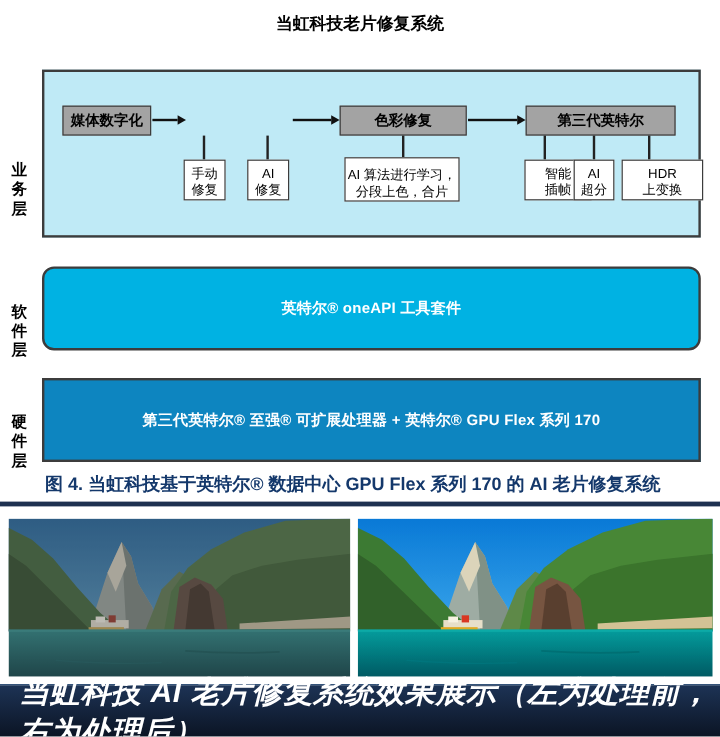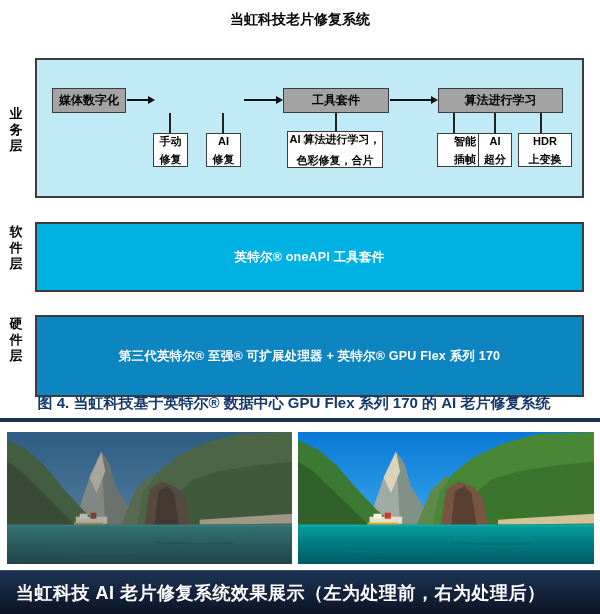--- a/index.html
+++ b/index.html
@@ -7,45 +7,45 @@
     position:relative;width:600px;height:614px;background:#ffffff;overflow:hidden;
     font-family:"Liberation Sans","DejaVu Sans",sans-serif;color:#111;
   }
   .title{
     position:absolute;left:0;top:11px;width:600px;text-align:center;
     font-size:14px;font-weight:bold;color:#000;margin:0;
   }
   
   .layer-label{
     position:absolute;left:8px;width:16px;font-size:13px;font-weight:bold;color:#000;
-    line-height:16px;word-break:break-all;text-align:center;
+    line-height:16px;word-break:break-all;text-align:center;margin-top:28px;
   }
   
   .layer-box{
     position:absolute;left:35px;width:549px;border:2px solid var(--box-border,#3c3c3c);
     box-sizing:border-box;
   }
   .layer-business{top:58px;height:140px;background:var(--business-layer-fill,#bfeaf6);}
   .layer-software{top:222px;height:70px;background:var(--software-layer-fill,#00b2e3);
-    display:flex;flex-direction:column;justify-content:center;align-items:center;gap:7px;}
-  .layer-hardware{top:315px;height:82px;background:var(--hardware-layer-fill,#0d85c0);
+    display:flex;flex-direction:column;justify-content:center;align-items:center;gap:7px;border-radius:10px;}
+  .layer-hardware{top:315px;height:70px;background:var(--hardware-layer-fill,#0d85c0);
     display:flex;justify-content:center;align-items:center;}
   .layer-software div,.layer-hardware div{
     color:#fff;font-size:12.5px;font-weight:bold;letter-spacing:.2px;
   }
   
   .flow-box{
     position:absolute;height:25px;background:#a3a3a3;border:1.5px solid var(--box-border,#3c3c3c);
     box-sizing:border-box;display:flex;align-items:center;justify-content:center;
     font-size:12px;font-weight:bold;color:#000;
   }
   .sub-box{
     position:absolute;background:#fff;border:1.5px solid var(--box-border,#3c3c3c);
-    box-sizing:border-box;display:flex;flex-direction:column;align-items:center;justify-content:space-between;
-    font-size:11px;font-weight:bold;color:#000;line-height:14px;text-align:center;
+    box-sizing:border-box;display:flex;flex-direction:column;align-items:center;justify-content:flex-end;
+    font-size:11px;font-weight:normal;color:#000;line-height:14px;text-align:center;
   }
   .sub-box span{display:block;white-space:nowrap;}
   
   .arrow{position:absolute;height:2px;background:#111;top:99px;}
   .arrow::after{
     content:"";position:absolute;right:-7px;top:-3px;width:0;height:0;
     border-left:7px solid #111;border-top:4px solid transparent;border-bottom:4px solid transparent;
   }
   .vline{position:absolute;width:2px;background:#222;}
   
@@ -57,41 +57,41 @@
   
   .photo{position:absolute;top:432px;height:132px;overflow:hidden;}
   .photo svg{display:block;width:100%;height:100%;}
   .photo-before{left:7px;width:285px;filter:saturate(.7) brightness(.84) contrast(.93);}
   .photo-after{left:298px;width:296px;filter:saturate(1.25) brightness(1.06);}
   
   .footer{
     position:absolute;left:0;top:570px;width:600px;height:44px;box-sizing:border-box;
     background:linear-gradient(180deg,var(--footer-bg-top,#1d3355) 0%,var(--footer-bg-bottom,#0b1424) 100%);
     border-top:1px solid #35547a;
-    color:var(--footer-text,#fff);font-size:18px;font-weight:bold;
-    display:flex;align-items:center;padding-left:16px;letter-spacing:.5px;
+    color:var(--footer-text,#fff);font-size:25px;font-weight:bold;
+    display:flex;align-items:center;padding-left:16px;letter-spacing:.5px;font-style:italic;
   }
   .defs-holder{position:absolute;width:0;height:0;overflow:hidden;}
 </style>
 </head>
 <body>
 
 <div class="page">
 
   <h1 class="title">当虹科技老片修复系统</h1>
 
   <div class="layer-label" style="top:106px">业务层</div>
   <div class="layer-label" style="top:224px">软件层</div>
   <div class="layer-label" style="top:316px">硬件层</div>
 
   <div class="layer-box layer-business"></div>
 
   <div class="flow-box" style="left:52px;top:88px;width:74px">媒体数字化</div>
-  <div class="flow-box" style="left:283px;top:88px;width:106px">工具套件</div>
-  <div class="flow-box" style="left:438px;top:88px;width:125px">算法进行学习</div>
+  <div class="flow-box" style="left:283px;top:88px;width:106px">色彩修复</div>
+  <div class="flow-box" style="left:438px;top:88px;width:125px">第三代英特尔</div>
 
   <div class="arrow" style="left:127px;width:21px"></div>
   <div class="arrow" style="left:244px;width:32px"></div>
   <div class="arrow" style="left:390px;width:41px"></div>
 
   <div class="vline" style="left:169px;top:113px;height:20px"></div>
   <div class="vline" style="left:222px;top:113px;height:20px"></div>
   <div class="vline" style="left:335px;top:113px;height:18px"></div>
   <div class="vline" style="left:453px;top:113px;height:20px"></div>
   <div class="vline" style="left:494px;top:113px;height:20px"></div>
@@ -100,31 +100,31 @@
   <div class="sub-box" style="left:153px;top:133px;width:35px;height:34px">
     <span>手动</span>
     <span>修复</span>
   </div>
   <div class="sub-box" style="left:206px;top:133px;width:35px;height:34px">
     <span>AI</span>
     <span>修复</span>
   </div>
   <div class="sub-box" style="left:287px;top:131px;width:96px;height:37px">
     <span>AI 算法进行学习，</span>
-    <span>色彩修复，合片</span>
+    <span>分段上色，合片</span>
   </div>
   <div class="sub-box" style="left:437px;top:133px;width:56px;height:34px">
     <span>智能</span>
     <span>插帧</span>
   </div>
   <div class="sub-box" style="left:478px;top:133px;width:34px;height:34px">
     <span>AI</span>
     <span>超分</span>
   </div>
-  <div class="sub-box" style="left:518px;top:133px;width:54px;height:34px">
+  <div class="sub-box" style="left:518px;top:133px;width:68px;height:34px">
     <span>HDR</span>
     <span>上变换</span>
   </div>
 
   <div class="layer-box layer-software">
     <div>英特尔® oneAPI 工具套件</div>
   </div>
 
   <div class="layer-box layer-hardware">
     <div>第三代英特尔® 至强® 可扩展处理器 + 英特尔® GPU Flex 系列 170</div>

